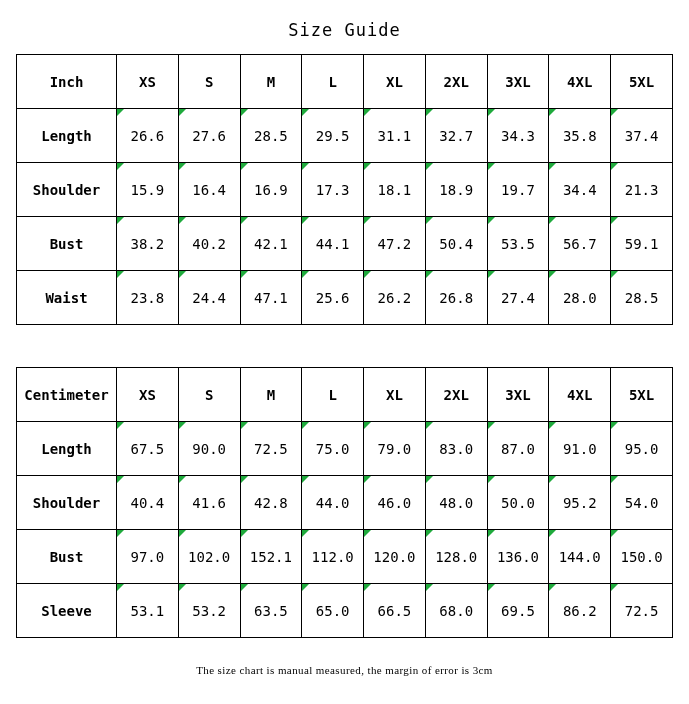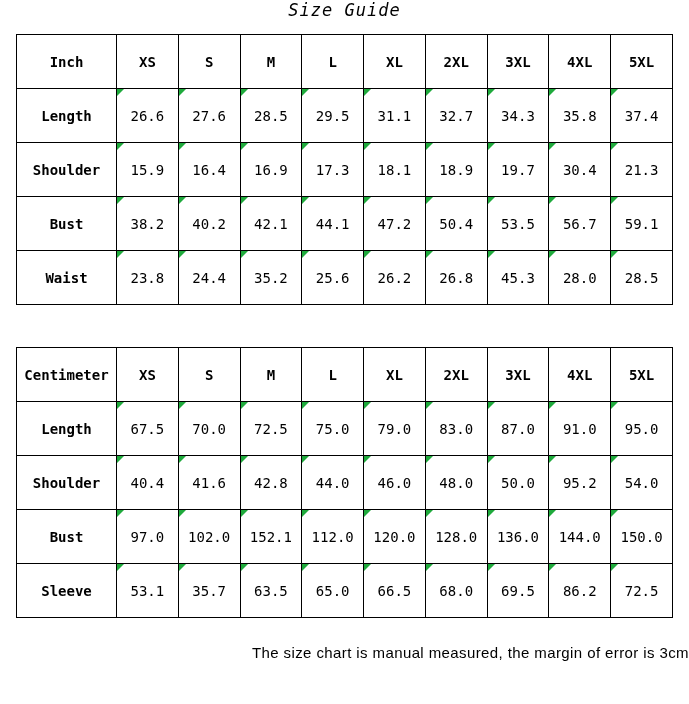--- a/index.html
+++ b/index.html
@@ -19,22 +19,22 @@
     width: 689px;
     height: 704px;
     box-sizing: border-box;
   }
   .title {
     text-align: center;
     font-family: "DejaVu Sans Mono", monospace;
     font-size: 17px;
     letter-spacing: 1px;
     color: #000;
+    padding-top: 20px;
     padding-bottom: 14px;
-    font-style: italic;
   }
   table.size-table {
     border-collapse: collapse;
     width: 657px;
     margin: 0 auto;
     table-layout: fixed;
   }
   table.size-table td, table.size-table th {
     border: 1px solid #000000;
     height: 53px;
@@ -63,23 +63,23 @@
     left: 0;
     width: 0;
     height: 0;
     border-top: 7px solid #1faa3c;
     border-right: 7px solid transparent;
   }
   .gap {
     height: 42px;
   }
   .footnote {
-    text-align: right;
-    font-size: 15px;
-    font-family: Liberation Sans, sans-serif;
+    text-align: center;
+    font-size: 11px;
+    font-family: Liberation Serif, serif;
     letter-spacing: 0.4px;
     padding-top: 26px;
   }
 </style>
 </head>
 <body>
 
 <div class="page">
 
   <div class="title">Size Guide</div>
@@ -114,44 +114,44 @@
       </tr>
       <tr>
         <td class="rowhead">Shoulder</td>
         <td class="datacell"><span class="mark"></span><span>15.9</span></td>
         <td class="datacell"><span class="mark"></span><span>16.4</span></td>
         <td class="datacell"><span class="mark"></span><span>16.9</span></td>
         <td class="datacell"><span class="mark"></span><span>17.3</span></td>
         <td class="datacell"><span class="mark"></span><span>18.1</span></td>
         <td class="datacell"><span class="mark"></span><span>18.9</span></td>
         <td class="datacell"><span class="mark"></span><span>19.7</span></td>
-        <td class="datacell"><span class="mark"></span><span>30.4</span></td>
+        <td class="datacell"><span class="mark"></span><span>34.4</span></td>
         <td class="datacell"><span class="mark"></span><span>21.3</span></td>
       </tr>
       <tr>
         <td class="rowhead">Bust</td>
         <td class="datacell"><span class="mark"></span><span>38.2</span></td>
         <td class="datacell"><span class="mark"></span><span>40.2</span></td>
         <td class="datacell"><span class="mark"></span><span>42.1</span></td>
         <td class="datacell"><span class="mark"></span><span>44.1</span></td>
         <td class="datacell"><span class="mark"></span><span>47.2</span></td>
         <td class="datacell"><span class="mark"></span><span>50.4</span></td>
         <td class="datacell"><span class="mark"></span><span>53.5</span></td>
         <td class="datacell"><span class="mark"></span><span>56.7</span></td>
         <td class="datacell"><span class="mark"></span><span>59.1</span></td>
       </tr>
       <tr>
         <td class="rowhead">Waist</td>
         <td class="datacell"><span class="mark"></span><span>23.8</span></td>
         <td class="datacell"><span class="mark"></span><span>24.4</span></td>
-        <td class="datacell"><span class="mark"></span><span>35.2</span></td>
+        <td class="datacell"><span class="mark"></span><span>47.1</span></td>
         <td class="datacell"><span class="mark"></span><span>25.6</span></td>
         <td class="datacell"><span class="mark"></span><span>26.2</span></td>
         <td class="datacell"><span class="mark"></span><span>26.8</span></td>
-        <td class="datacell"><span class="mark"></span><span>45.3</span></td>
+        <td class="datacell"><span class="mark"></span><span>27.4</span></td>
         <td class="datacell"><span class="mark"></span><span>28.0</span></td>
         <td class="datacell"><span class="mark"></span><span>28.5</span></td>
       </tr>
     </tbody>
   </table>
 
   <div class="gap"></div>
 
   <table class="size-table">
     <thead>
@@ -165,21 +165,21 @@
         <th>2XL</th>
         <th>3XL</th>
         <th>4XL</th>
         <th>5XL</th>
       </tr>
     </thead>
     <tbody>
       <tr>
         <td class="rowhead">Length</td>
         <td class="datacell"><span class="mark"></span><span>67.5</span></td>
-        <td class="datacell"><span class="mark"></span><span>70.0</span></td>
+        <td class="datacell"><span class="mark"></span><span>90.0</span></td>
         <td class="datacell"><span class="mark"></span><span>72.5</span></td>
         <td class="datacell"><span class="mark"></span><span>75.0</span></td>
         <td class="datacell"><span class="mark"></span><span>79.0</span></td>
         <td class="datacell"><span class="mark"></span><span>83.0</span></td>
         <td class="datacell"><span class="mark"></span><span>87.0</span></td>
         <td class="datacell"><span class="mark"></span><span>91.0</span></td>
         <td class="datacell"><span class="mark"></span><span>95.0</span></td>
       </tr>
       <tr>
         <td class="rowhead">Shoulder</td>
@@ -201,21 +201,21 @@
         <td class="datacell"><span class="mark"></span><span>112.0</span></td>
         <td class="datacell"><span class="mark"></span><span>120.0</span></td>
         <td class="datacell"><span class="mark"></span><span>128.0</span></td>
         <td class="datacell"><span class="mark"></span><span>136.0</span></td>
         <td class="datacell"><span class="mark"></span><span>144.0</span></td>
         <td class="datacell"><span class="mark"></span><span>150.0</span></td>
       </tr>
       <tr>
         <td class="rowhead">Sleeve</td>
         <td class="datacell"><span class="mark"></span><span>53.1</span></td>
-        <td class="datacell"><span class="mark"></span><span>35.7</span></td>
+        <td class="datacell"><span class="mark"></span><span>53.2</span></td>
         <td class="datacell"><span class="mark"></span><span>63.5</span></td>
         <td class="datacell"><span class="mark"></span><span>65.0</span></td>
         <td class="datacell"><span class="mark"></span><span>66.5</span></td>
         <td class="datacell"><span class="mark"></span><span>68.0</span></td>
         <td class="datacell"><span class="mark"></span><span>69.5</span></td>
         <td class="datacell"><span class="mark"></span><span>86.2</span></td>
         <td class="datacell"><span class="mark"></span><span>72.5</span></td>
       </tr>
     </tbody>
   </table>

